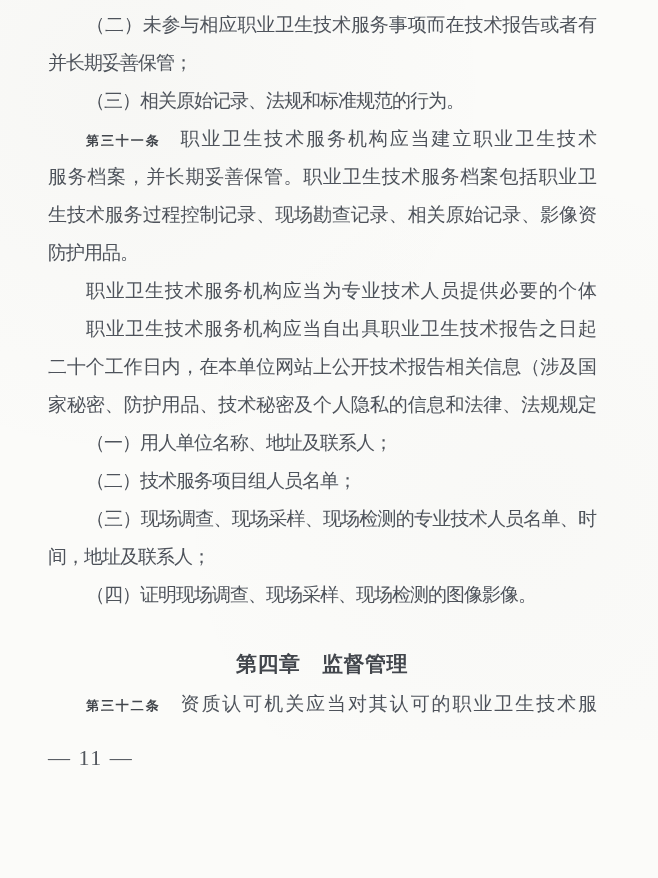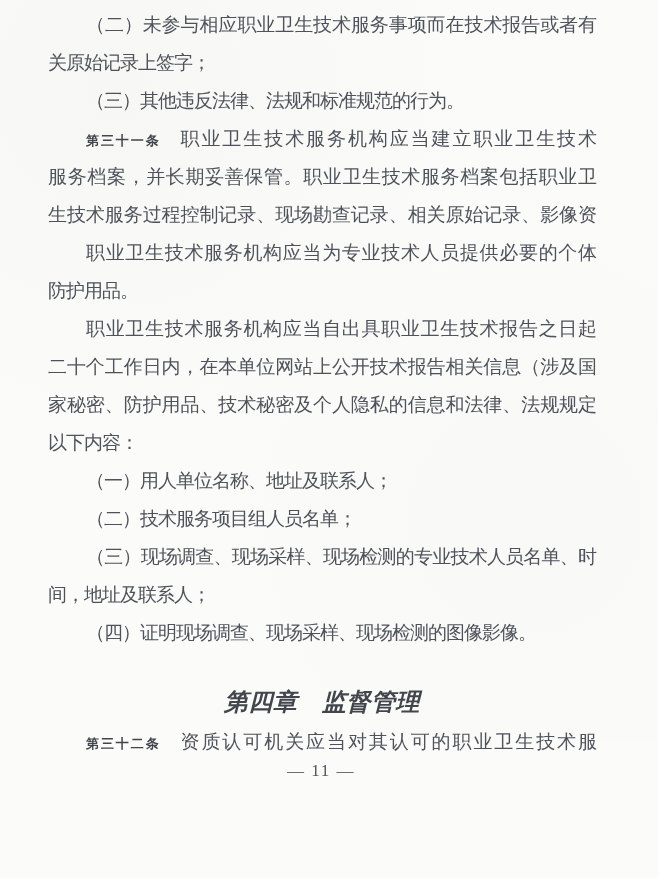--- a/index.html
+++ b/index.html
@@ -43,52 +43,50 @@
     color: var(--ink-bold, #42464c);
   }
   .gap { display: inline-block; width: 17px; }
   .chapter {
     margin-top: 31px;
     line-height: 38px;
     height: 38px;
     text-align: center;
     font-family: "Liberation Sans", sans-serif;
     font-weight: 700;
-    font-size: 24px;
+    font-size: 21px;
     letter-spacing: 0.5px;
     color: var(--ink-bold, #42464c);
-    font-style: italic;
   }
   .after-chapter { margin-top: 2px; }
   .page-number {
-    margin-top: 0;
+    margin-top: 22px;
     padding-right: 2px;
-    text-align: center;
-    font-size: 17px;
+    text-align: left;
+    font-size: 22px;
     letter-spacing: 1.5px;
     color: var(--ink-muted, #51565d);
   }
 </style>
 </head>
 <body>
 
 <div class="page">
   <div class="body-lines" id="body-lines">
       <div class="line indent fill">（二）未参与相应职业卫生技术服务事项而在技术报告或者有</div>
-      <div class="line">关原始记录上签字；</div>
-      <div class="line indent">（三）其他违反法律、法规和标准规范的行为。</div>
+      <div class="line">并长期妥善保管；</div>
+      <div class="line indent">（三）相关原始记录、法规和标准规范的行为。</div>
       <div class="line indent fill"><span class="article-no">第三十一条</span><span class="gap"></span><span>职业卫生技术服务机构应当建立职业卫生技术</span></div>
       <div class="line fill">服务档案，并长期妥善保管。职业卫生技术服务档案包括职业卫</div>
       <div class="line fill">生技术服务过程控制记录、现场勘查记录、相关原始记录、影像资</div>
+      <div class="line">防护用品。</div>
       <div class="line indent fill">职业卫生技术服务机构应当为专业技术人员提供必要的个体</div>
-      <div class="line">防护用品。</div>
       <div class="line indent fill">职业卫生技术服务机构应当自出具职业卫生技术报告之日起</div>
       <div class="line fill">二十个工作日内，在本单位网站上公开技术报告相关信息（涉及国</div>
       <div class="line fill">家秘密、防护用品、技术秘密及个人隐私的信息和法律、法规规定</div>
-      <div class="line">以下内容：</div>
       <div class="line indent">（一）用人单位名称、地址及联系人；</div>
       <div class="line indent">（二）技术服务项目组人员名单；</div>
       <div class="line indent fill">（三）现场调查、现场采样、现场检测的专业技术人员名单、时</div>
       <div class="line">间，地址及联系人；</div>
       <div class="line indent">（四）证明现场调查、现场采样、现场检测的图像影像。</div>
     </div>
   <div class="chapter">第四章　监督管理</div>
   <div class="body-lines after-chapter" id="after-lines">
       <div class="line indent fill"><span class="article-no">第三十二条</span><span class="gap"></span><span>资质认可机关应当对其认可的职业卫生技术服</span></div>
     </div>

